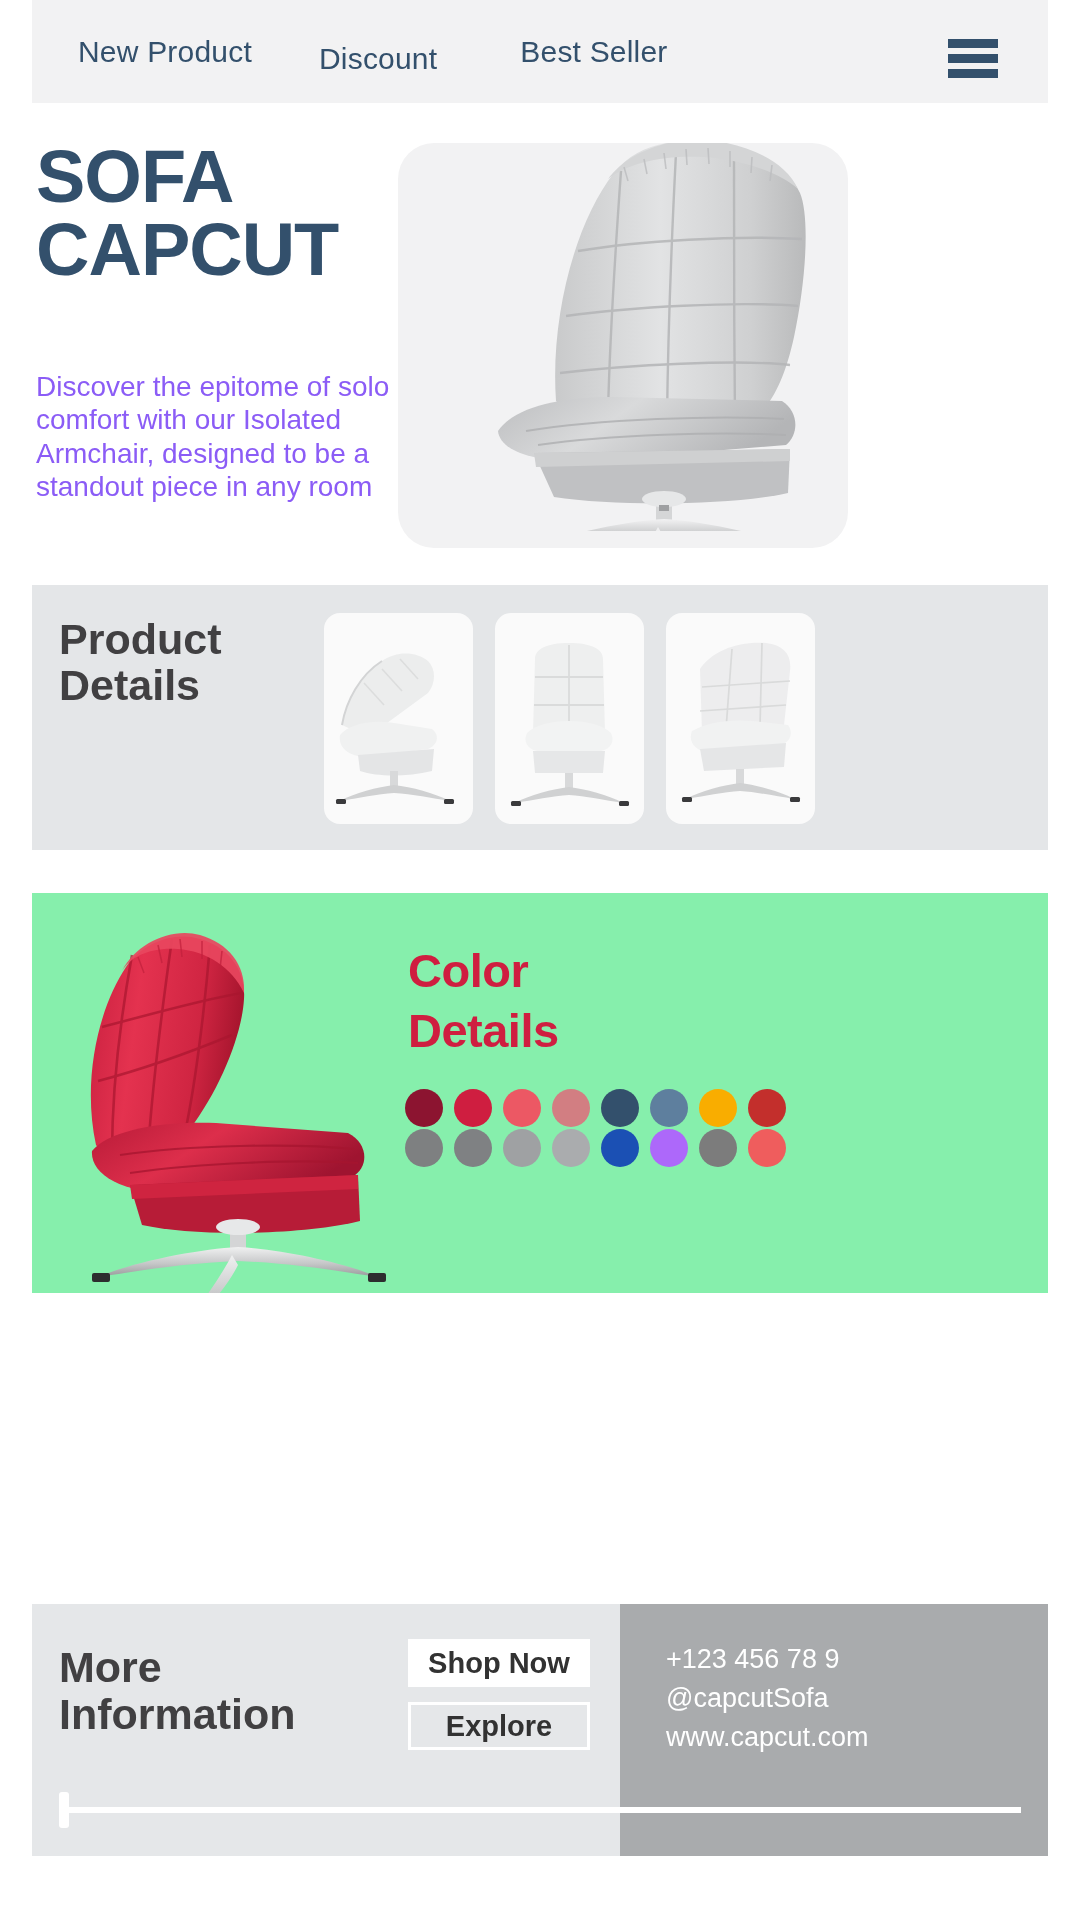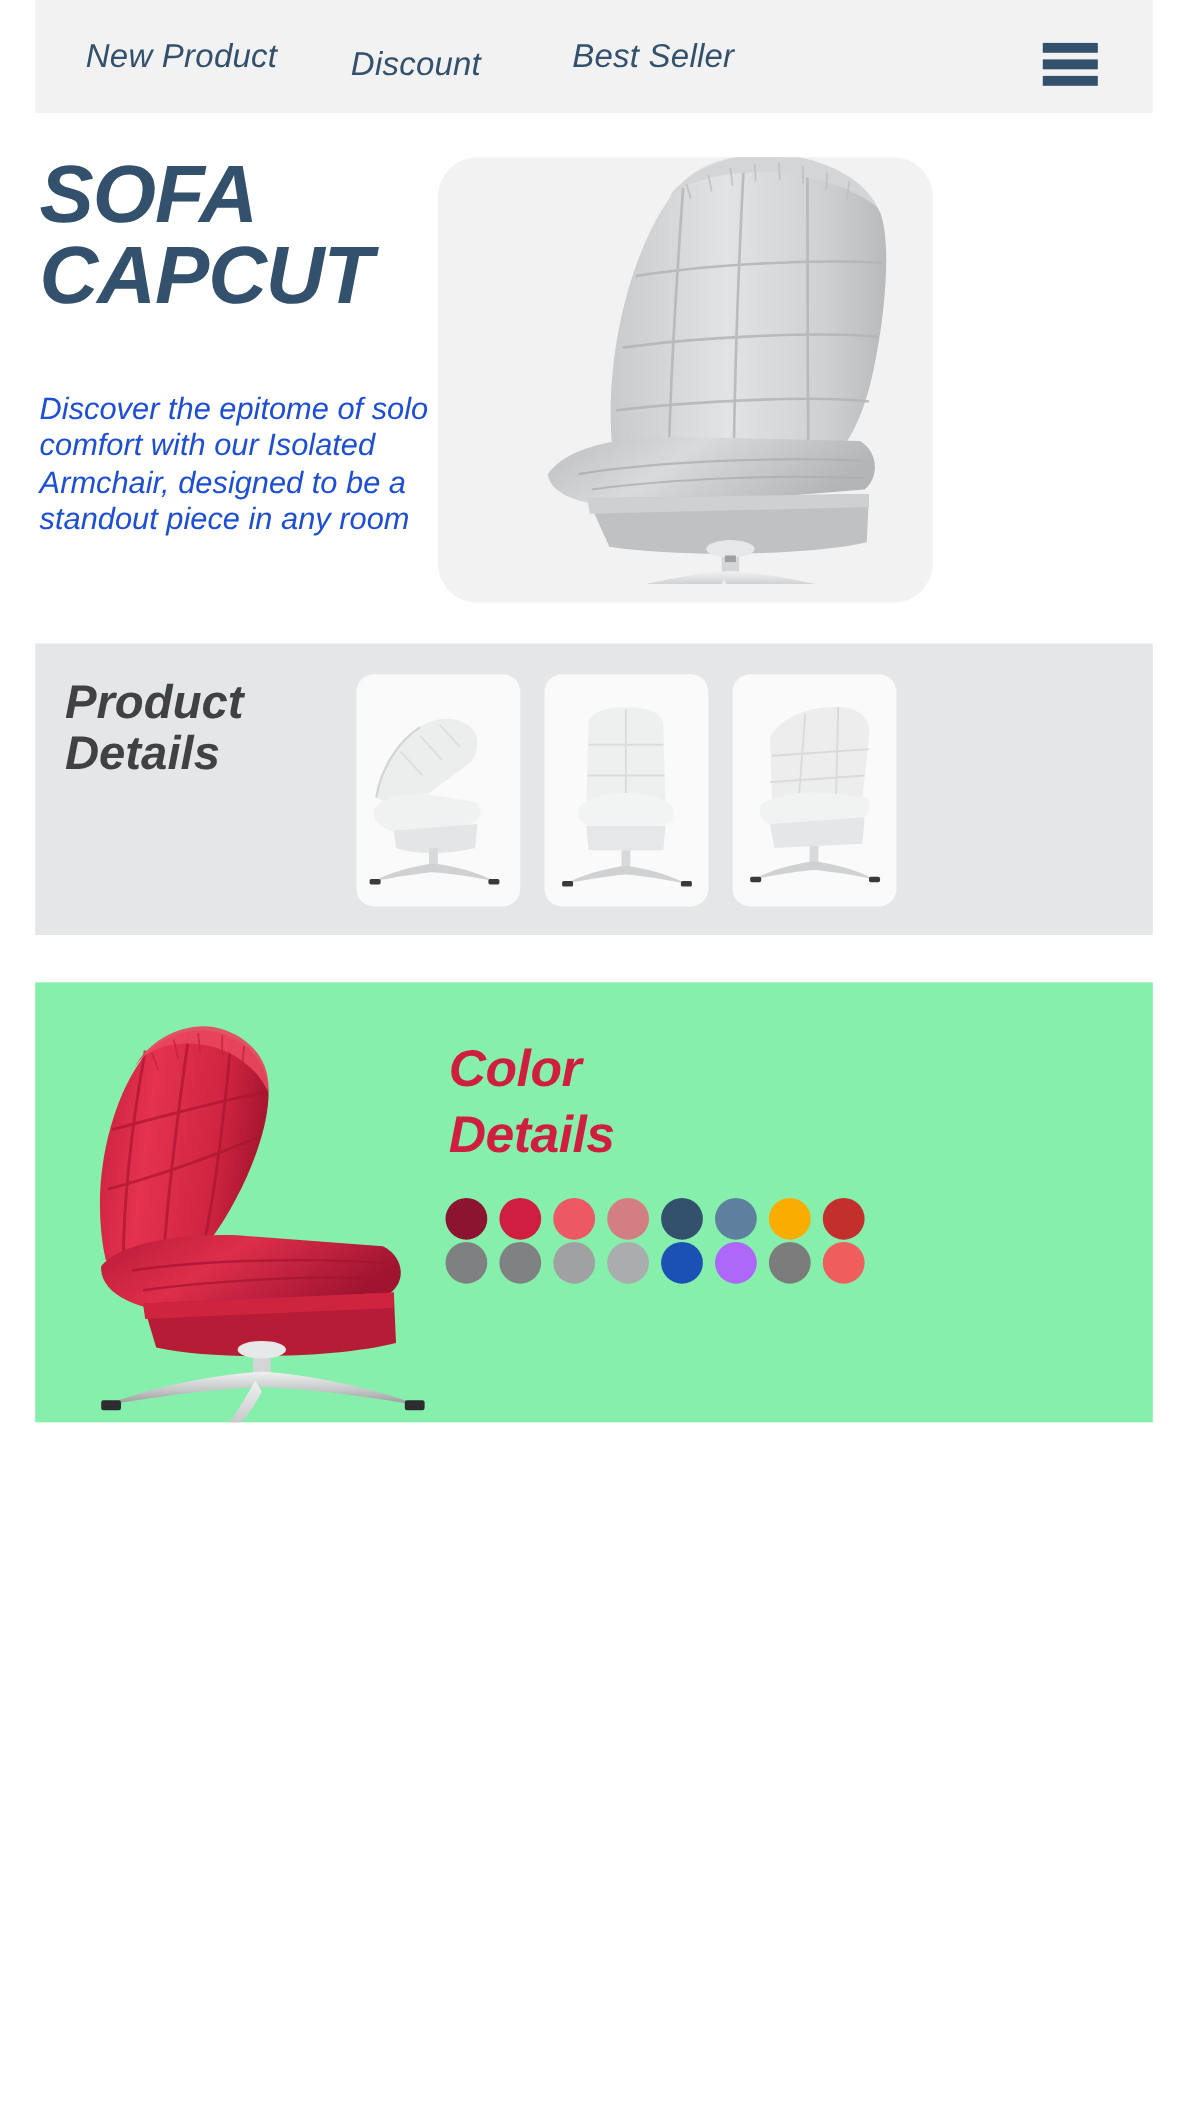--- a/index.html
+++ b/index.html
@@ -10,21 +10,20 @@
     background: #ffffff;
     font-family: "Liberation Sans", sans-serif;
     overflow: hidden;
   }
 
   .page {
     position: relative;
     width: 1080px;
     height: 1920px;
     background: #ffffff;
-    font-style: italic;
   }
 
   
   .navbar {
     position: absolute;
     left: 32px;
     top: 0;
     width: 1016px;
     height: 103px;
     background: #f2f2f3;
@@ -81,25 +80,25 @@
     width: 420px;
     font-size: 74px;
     line-height: 0.98;
     font-weight: bold;
     color: #33506c;
     letter-spacing: -1px;
   }
   .hero-desc {
     position: absolute;
     left: 36px;
-    top: 252px;
+    top: 267px;
     width: 360px;
     font-size: 28px;
     line-height: 1.19;
-    color: #1d4ed8;
+    color: #8b5cf6;
   }
   .hero-card {
     position: absolute;
     left: 398px;
     top: 40px;
     width: 450px;
     height: 405px;
     background: #f2f2f3;
     border-radius: 36px;
     overflow: hidden;
@@ -512,14 +511,32 @@
       <div class="swatch" style="background: rgb(127, 129, 131);"></div>
       <div class="swatch" style="background: rgb(159, 161, 163);"></div>
       <div class="swatch" style="background: rgb(170, 172, 174);"></div>
       <div class="swatch" style="background: rgb(27, 80, 180);"></div>
       <div class="swatch" style="background: rgb(173, 104, 250);"></div>
       <div class="swatch" style="background: rgb(124, 124, 124);"></div>
       <div class="swatch" style="background: rgb(239, 93, 93);"></div>
     </div>
   </div>
 
+  <div class="moreinfo">
+    <div class="moreinfo-title">
+      <div>More</div>
+      <div>Information</div>
+    </div>
+
+    <div class="btn btn-shop">Shop Now</div>
+    <div class="btn btn-explore">Explore</div>
+
+    <div class="contact-panel">
+      <div class="contact-line">+123 456 78 9</div>
+      <div class="contact-line">@capcutSofa</div>
+      <div class="contact-line">www.capcut.com</div>
+    </div>
+
+    <div class="divider-line"></div>
+    <div class="divider-cap"></div>
+  </div>
 
 </div>
 
 </body></html>

